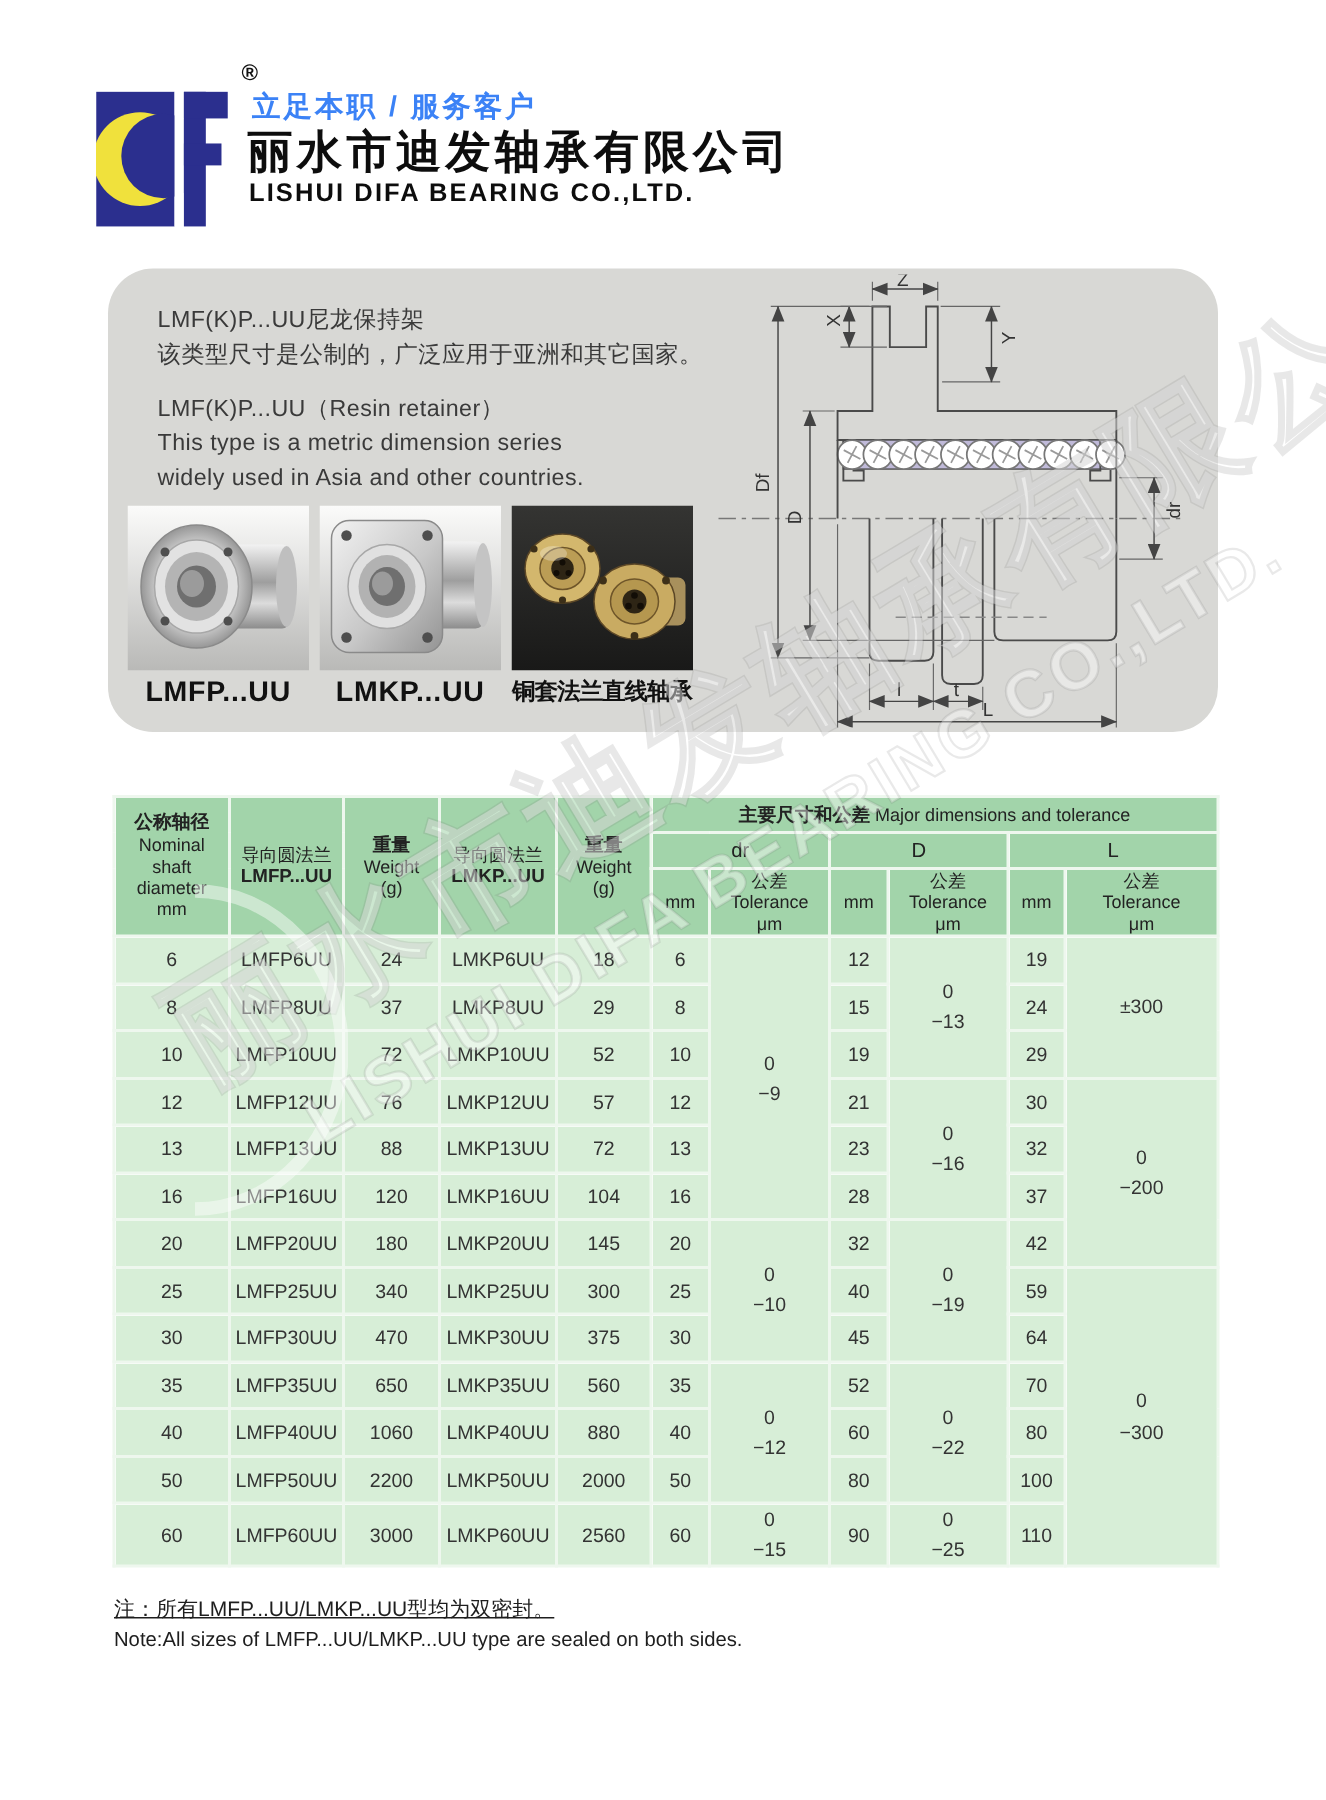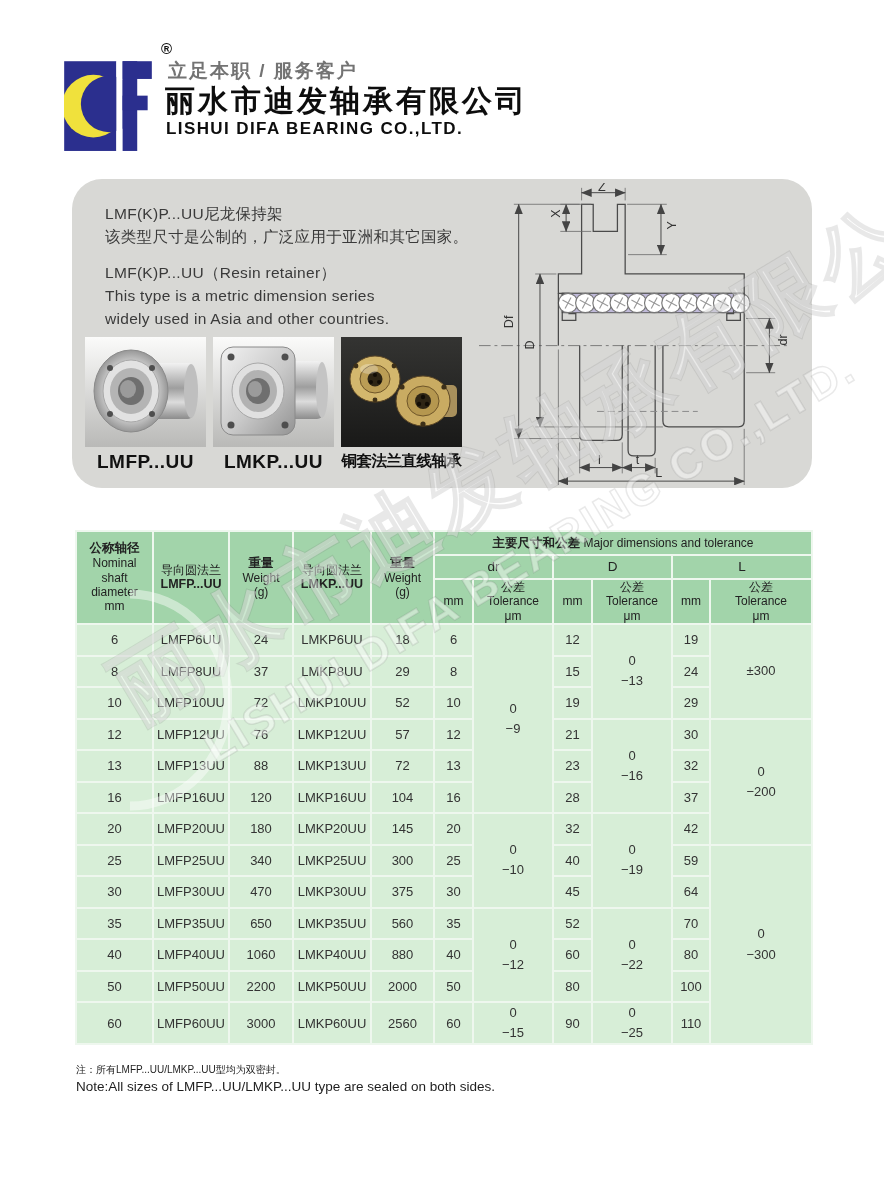--- a/index.html
+++ b/index.html
@@ -4,21 +4,21 @@
 <style>
   * { margin:0; padding:0; box-sizing:border-box; }
   body { background:#888; font-family:"Liberation Sans", sans-serif; }
   #page { position:relative; width:884px; height:1200px; background:#ffffff;
           overflow:hidden; margin:0 auto; }
 
   
   .logo { position:absolute; left:64px; top:56px; width:88px; height:96px; }
   .rmark { position:absolute; left:161px; top:40px; font-size:15px; font-weight:bold; color:#111; }
   .slogan { position:absolute; left:168px; top:58px; font-size:19px; font-weight:bold;
-            color:#737373; letter-spacing:2px; }
+            color:#3b82f6; letter-spacing:2px; }
   .cn-name { position:absolute; left:165px; top:81px; font-size:30px; font-weight:bold;
              color:#0d0d0d; letter-spacing:3px; }
   .en-name { position:absolute; left:166px; top:119px; font-size:17px; font-weight:bold;
              color:#0d0d0d; letter-spacing:1.4px; }
 
   
   .graybox { position:absolute; left:72px; top:179px; width:740px; height:309px;
              background:#d8d8d5; border-radius:30px; }
   .intro { position:absolute; left:23px; top:24px; font-size:15.5px; color:#3a3a3a;
            line-height:1.48; letter-spacing:.3px;margin-left:10px; }
@@ -45,21 +45,21 @@
   .spec thead .grp { font-size:13.5px; }
   .spec thead .b { font-weight:bold; font-size:12.5px; }
   .spec thead tr:nth-child(1) th { height:24px; }
   .spec thead tr:nth-child(2) th { height:24px; }
   .spec thead tr:nth-child(3) th { height:38px; }
   .spec tbody td { background:#d7eed7; font-size:13px; color:#333; height:31.5px; }
   .spec tbody td.tol div { line-height:1.55; }
 
   
   .notes { position:absolute; left:76px; top:1063px; color:#1e1e1e; line-height:1.42; }
-  .note-cn { font-size:10px; }
+  .note-cn { font-size:14px;text-decoration:underline; }
   .note-en { font-size:13.5px;text-align:center; }
 
   
   .watermark { position:absolute; left:92px; top:648px; width:1200px;
                transform:rotate(-31deg); transform-origin:0 0;
                pointer-events:none; z-index:5; }
   .wm-cn { font-size:86px; font-weight:bold; letter-spacing:5px; white-space:nowrap;
            color:rgba(255,255,255,0.45); -webkit-text-stroke:2px rgba(110,110,110,0.16); }
   .wm-en { font-size:44px; font-weight:bold; letter-spacing:3px; white-space:nowrap;
            margin:6px 0 0 46px;

